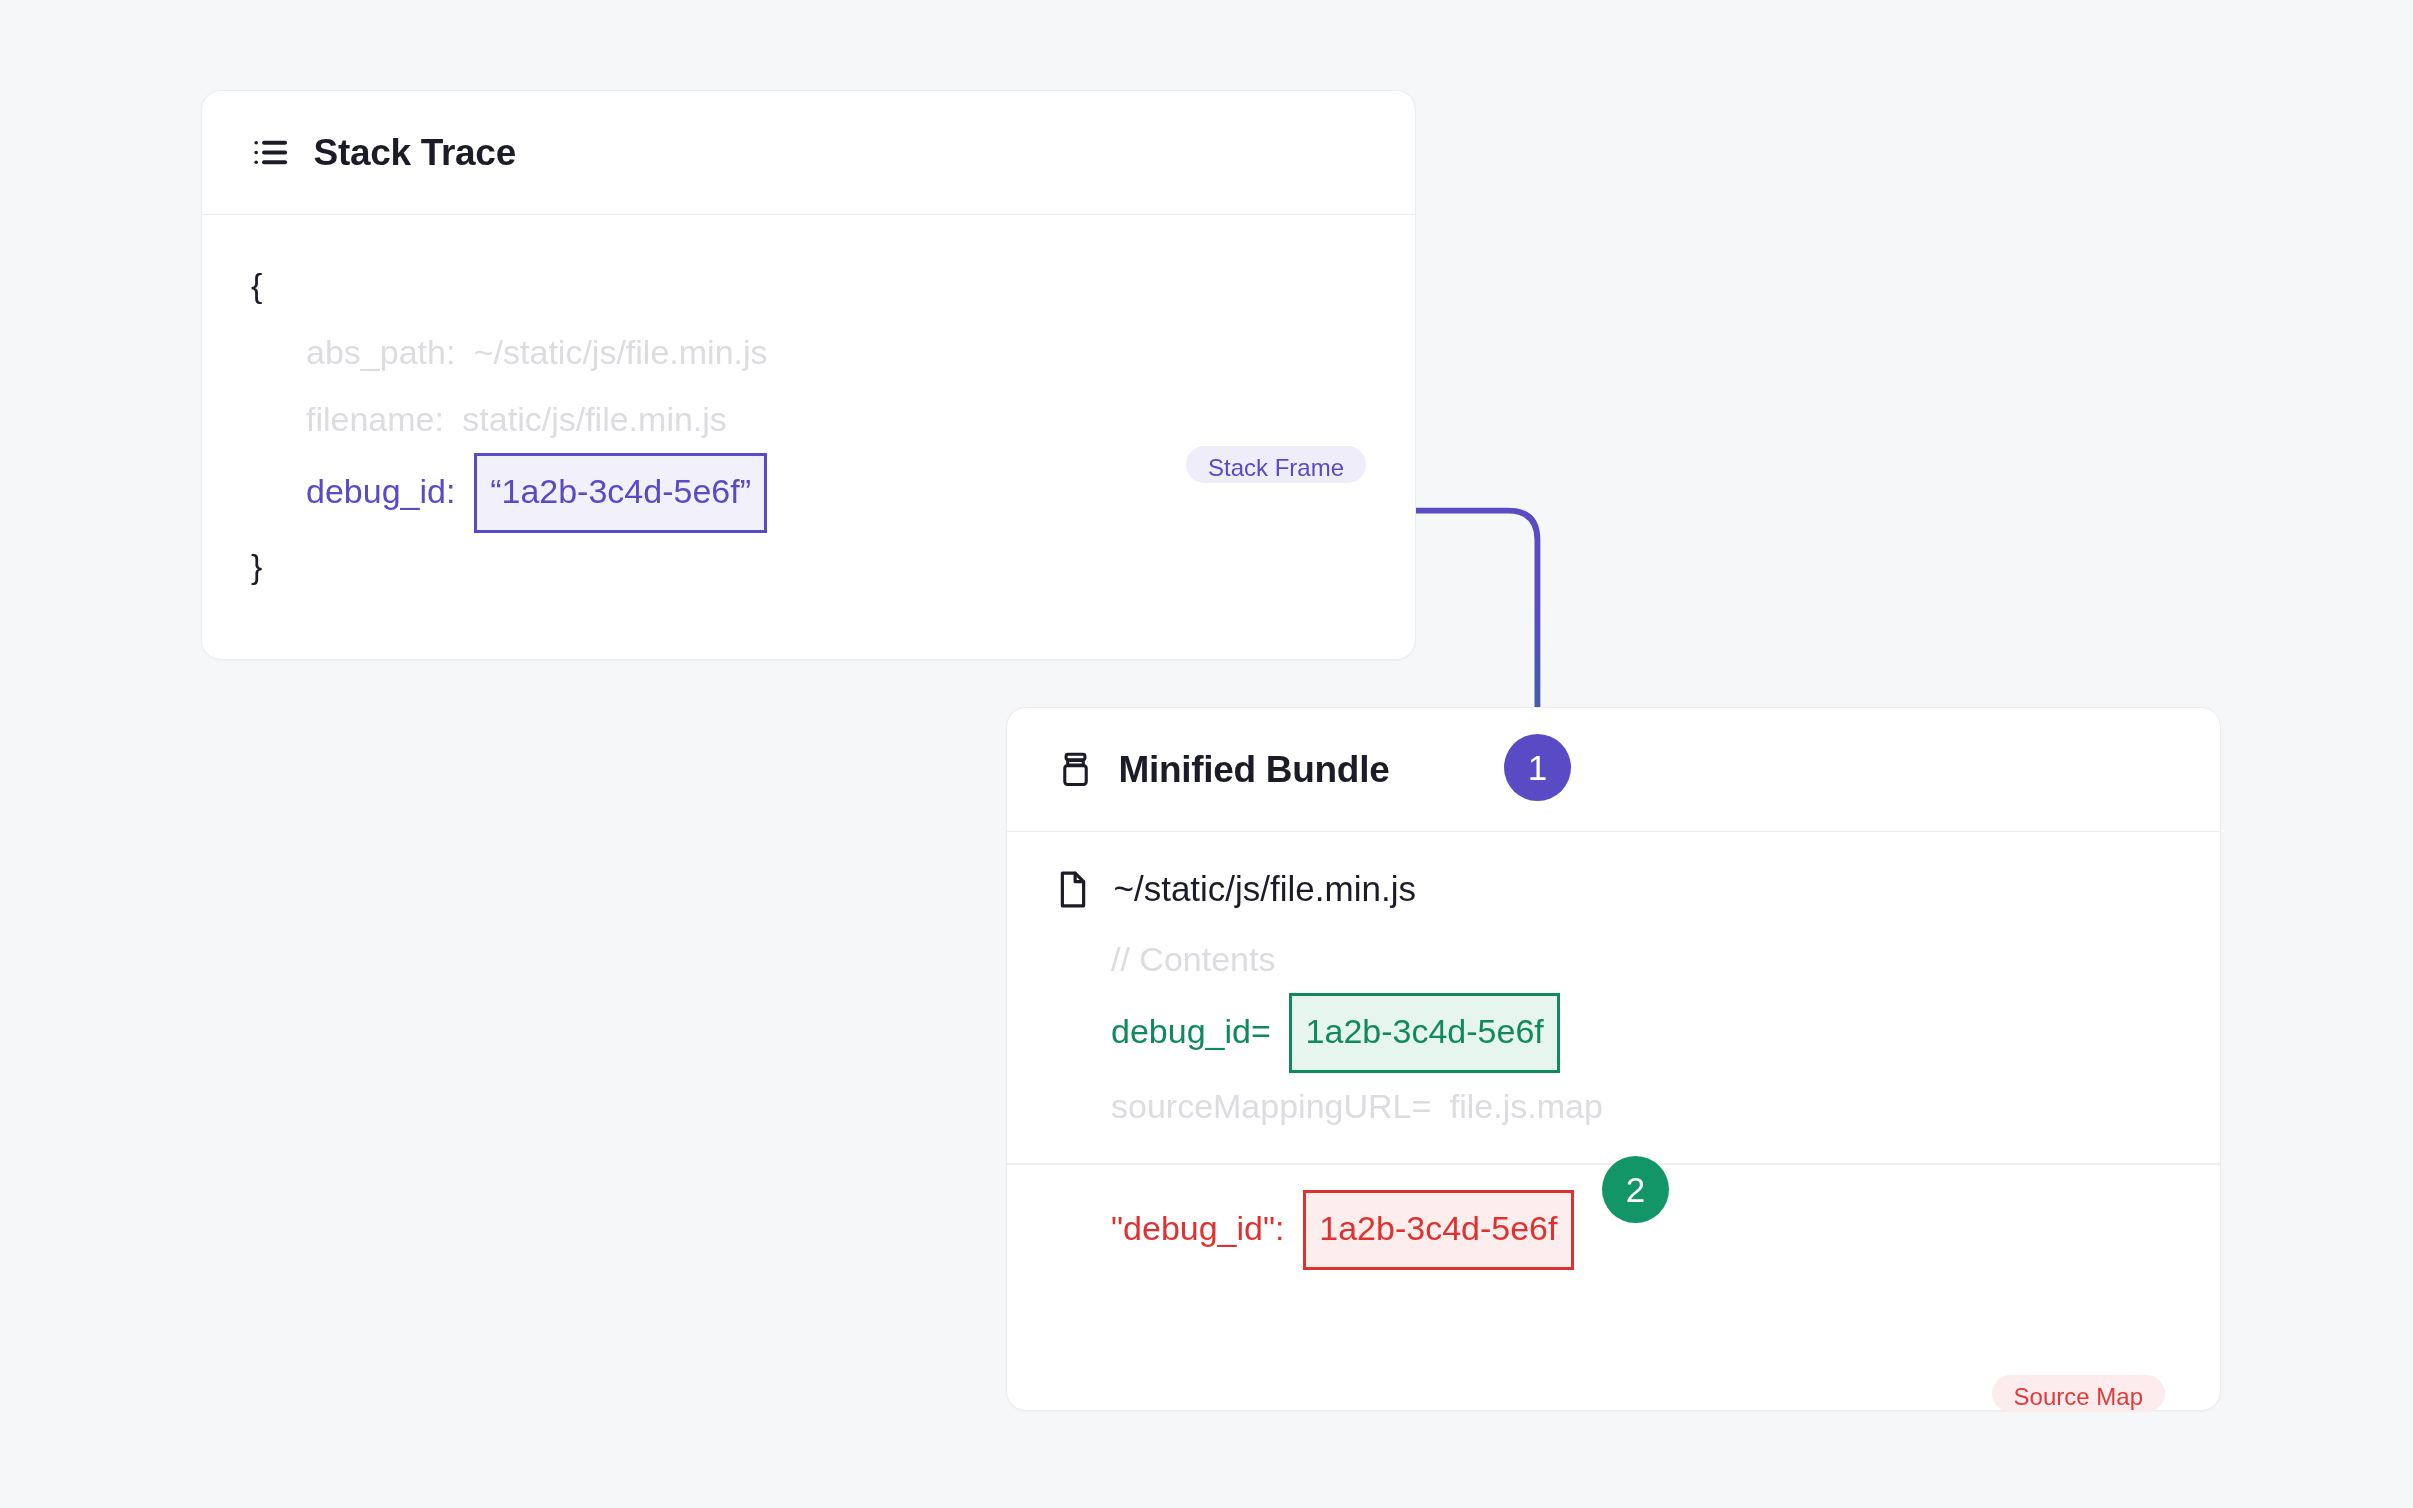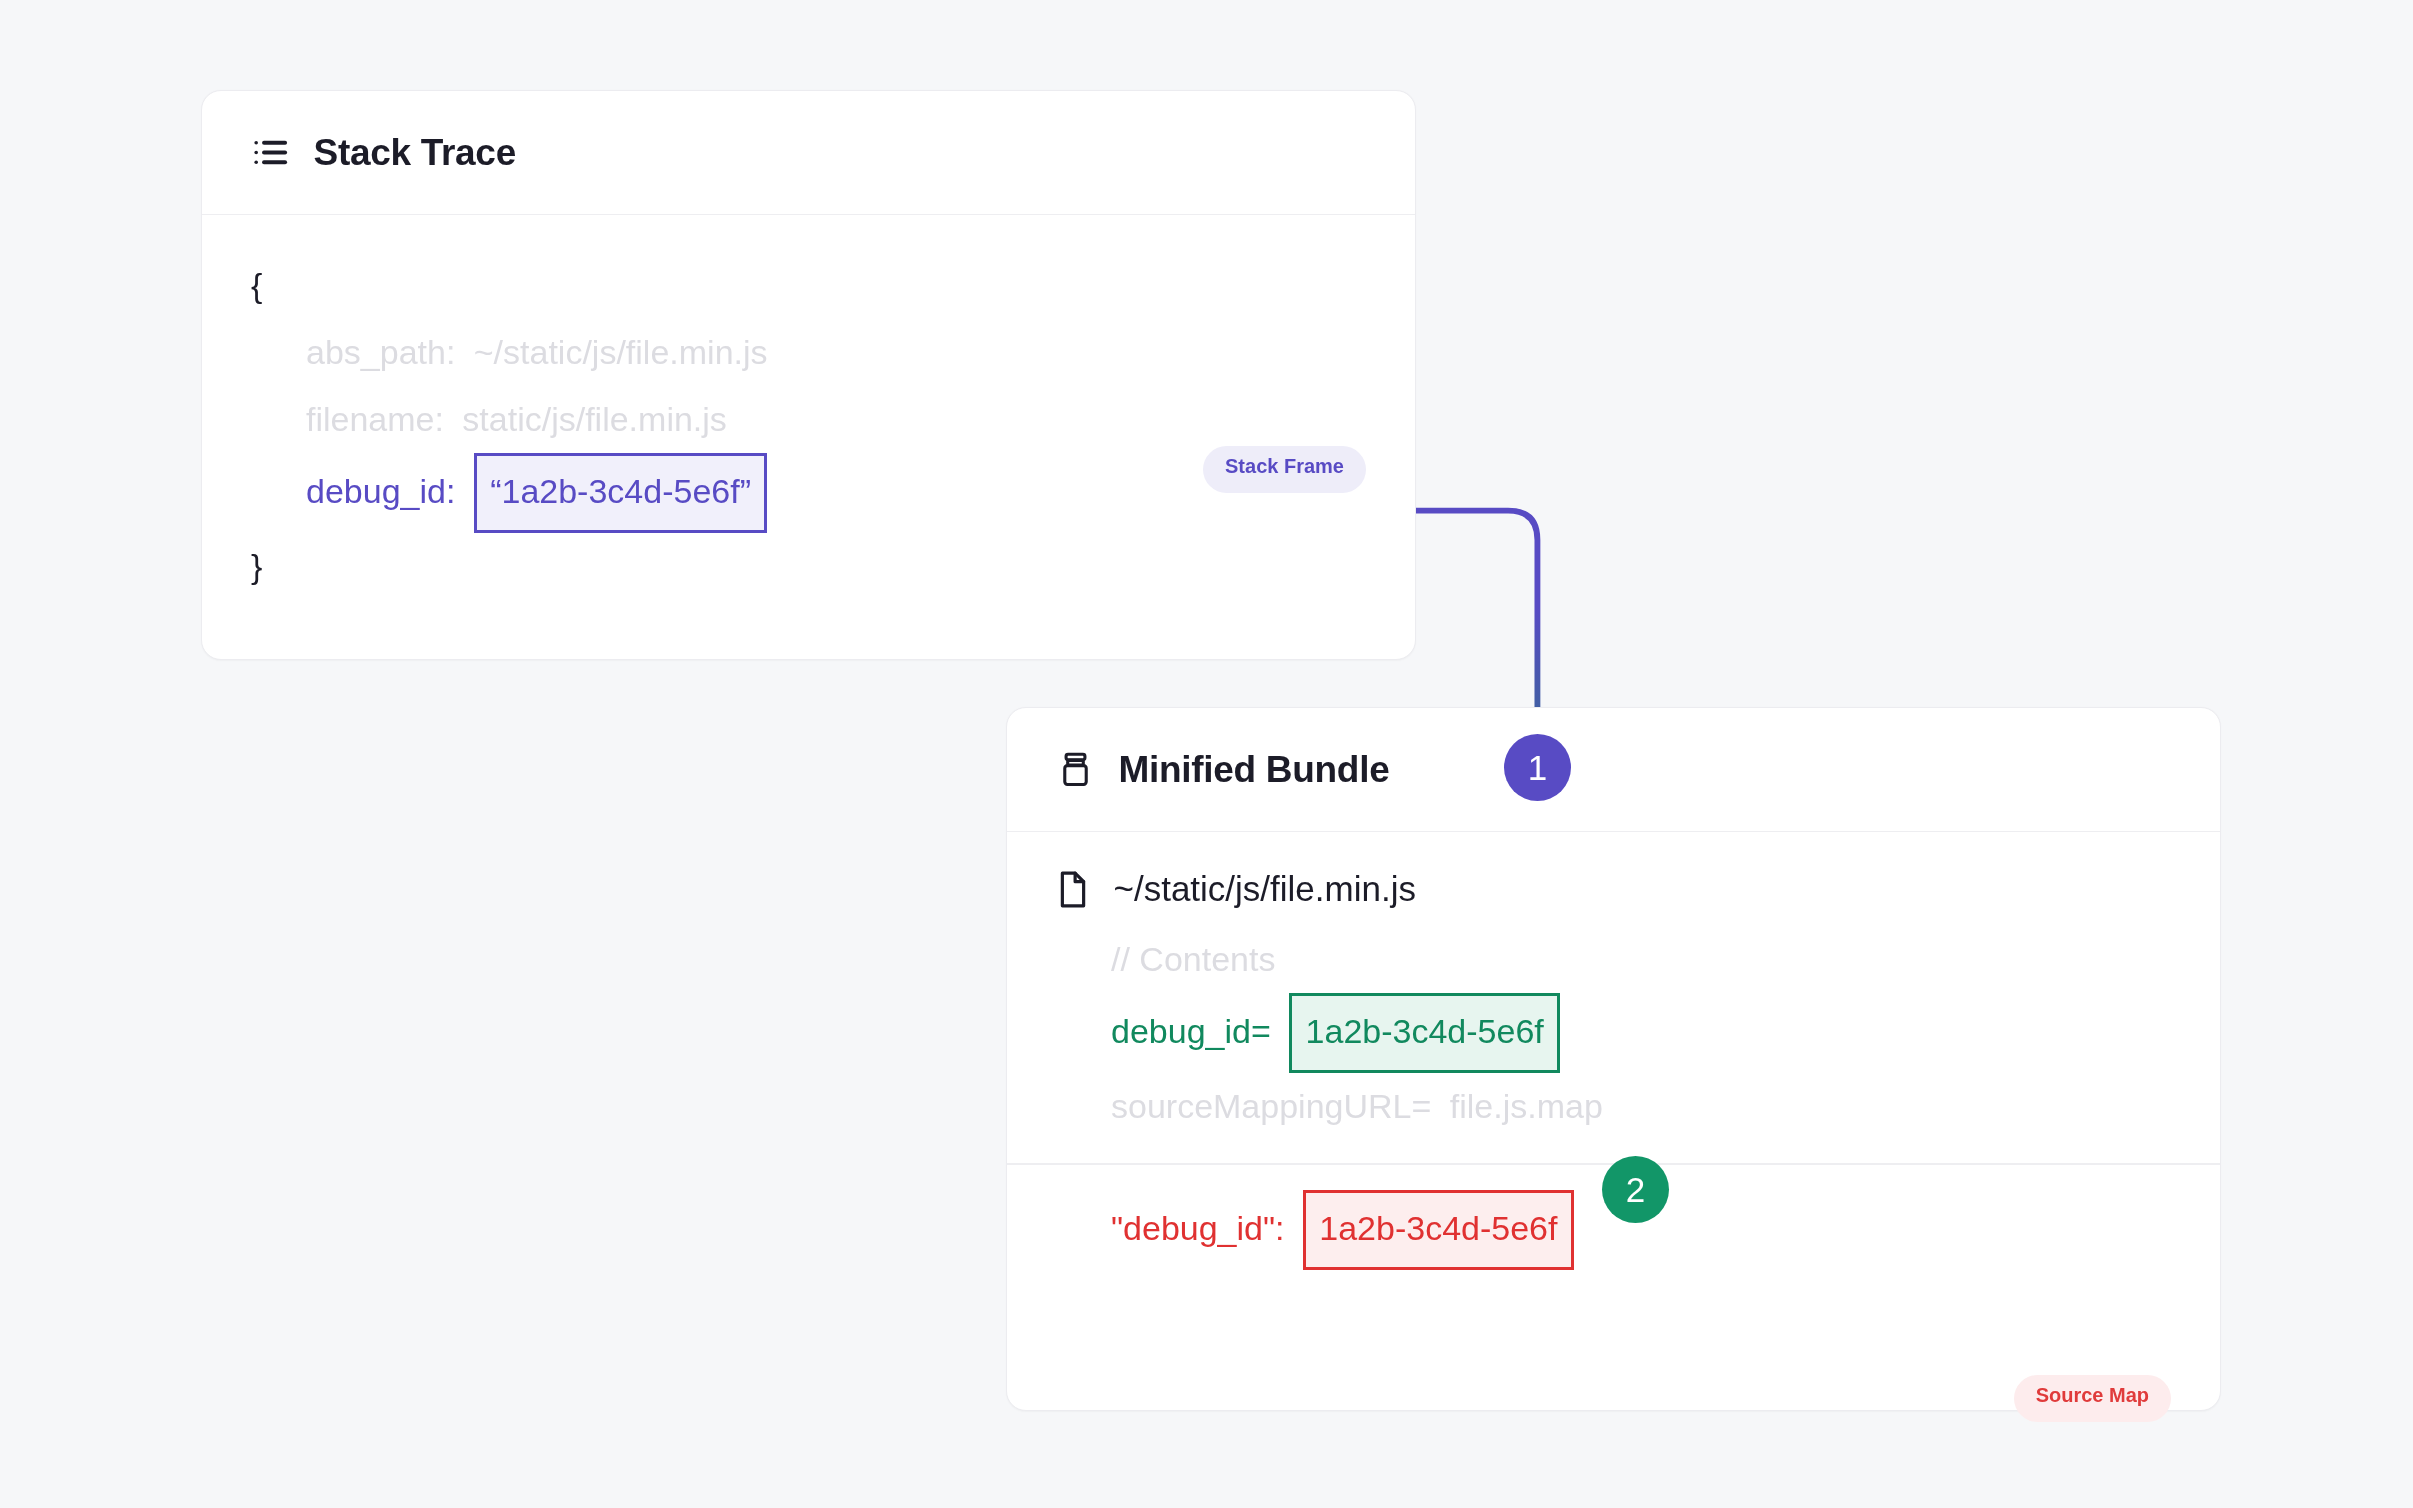--- a/index.html
+++ b/index.html
@@ -103,34 +103,33 @@
   }
   .val-red {
     border: 3.4px solid #e03131;
     background: #fdeeee;
     color: #e03131;
   }
 
   
   .pill {
     position: absolute;
-    font-size: 20px;
+    font-size: 24px;
     border-radius: 837px;
-    padding: 10px 22px 17px 22px;
+    padding: 10px 22px 3px 22px;
     white-space: nowrap;
     line-height: 1;
-    font-weight: bold;
   }
   .pill-purple { background: #eeedf9; color: #584bc4; }
   .pill-green  { background: #e3f4ec; color: #12865d; }
   .pill-red    { background: #fdeced; color: #e03b3b; }
 
   #stack-frame-pill   { right: 49px;  top: 231px; }
   #minified-pill      { right: 49px;  top: 208px; }
-  #sourcemap-pill     { right: 49px;  top: 543px; }
+  #sourcemap-pill     { right: 55px;  top: 543px; }
 
   
   .file-row {
     display: flex;
     align-items: center;
     margin-bottom: 17px;
   }
   .file-row .file-icon {
     width: 34px;
     height: 39px;

